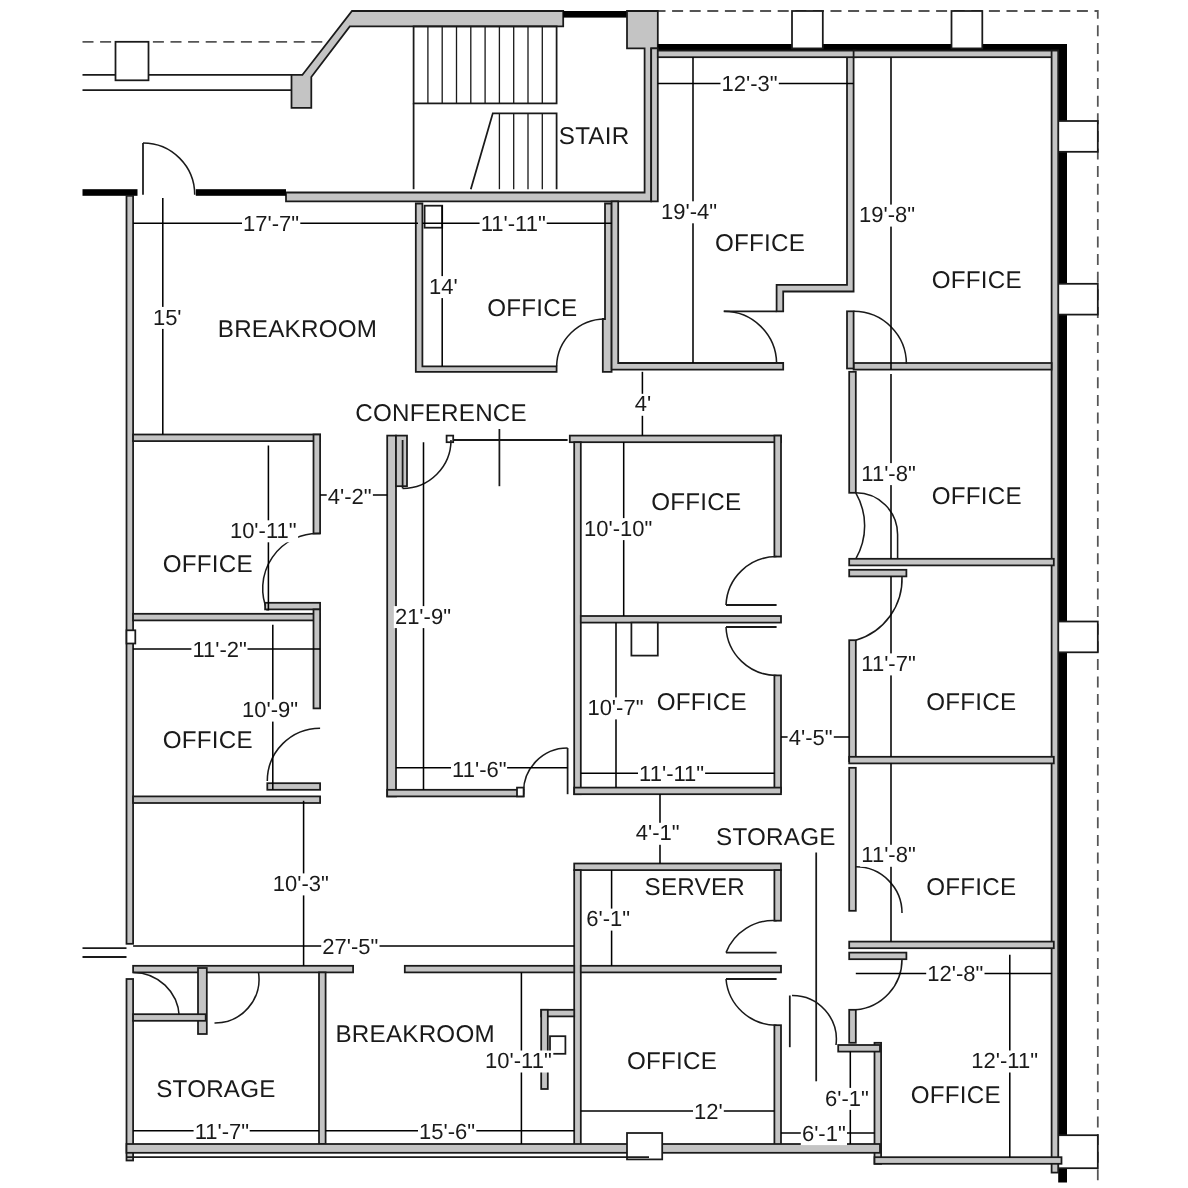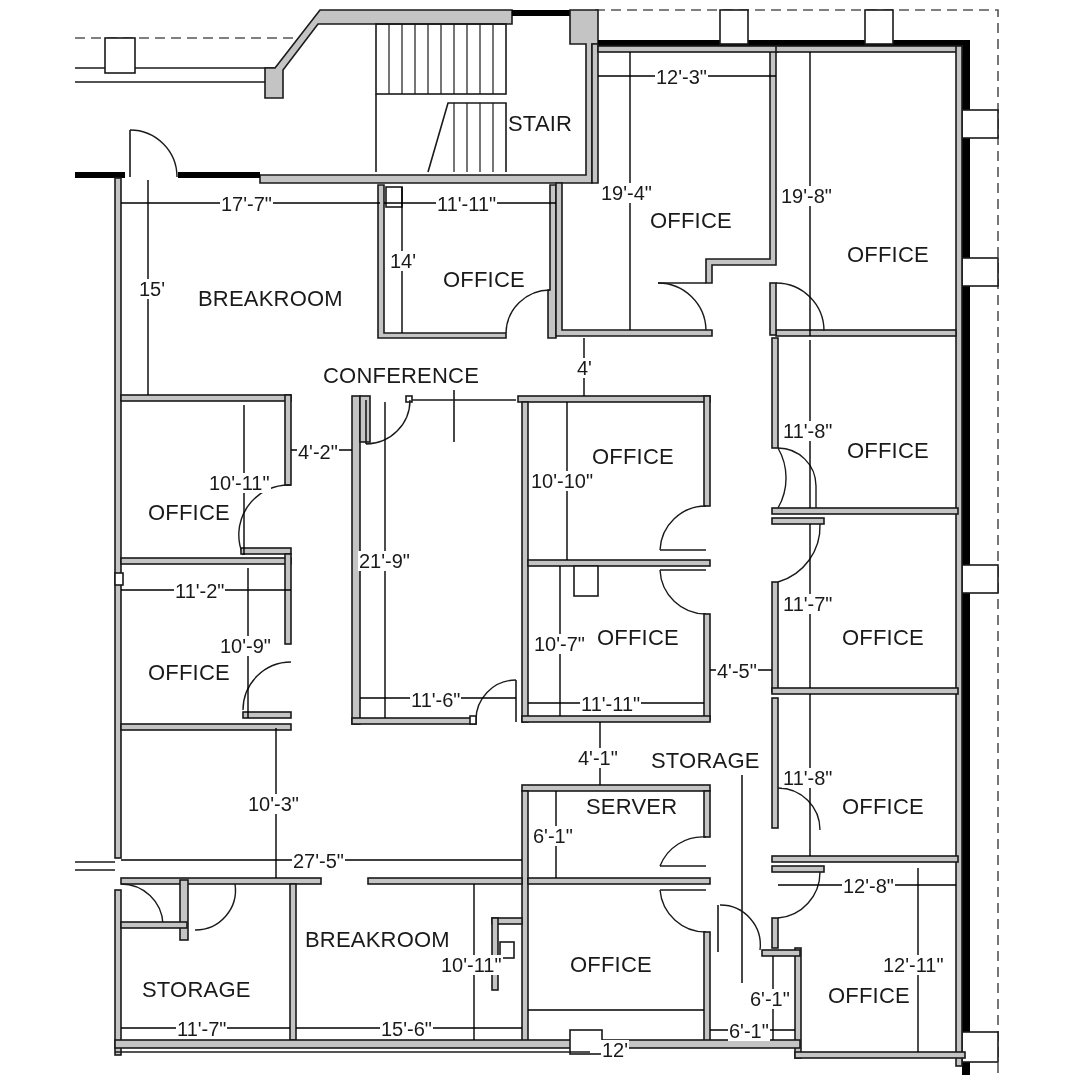--- a/index.html
+++ b/index.html
@@ -284,17 +284,17 @@
 <div class="dim" style="left:782px;top:421px;">11'-8"</div>
 <div class="dim" style="left:782px;top:594px;">11'-7"</div>
 <div class="dim" style="left:782px;top:768px;">11'-8"</div>
 <div class="dim" style="left:577px;top:748px;">4'-1"</div>
 <div class="dim" style="left:532px;top:826px;">6'-1"</div>
 <div class="dim" style="left:247px;top:794px;">10'-3"</div>
 <div class="dim" style="left:292px;top:851px;">27'-5"</div>
 <div class="dim" style="left:440px;top:955px;">10'-11"</div>
 <div class="dim" style="left:176px;top:1019px;">11'-7"</div>
 <div class="dim" style="left:380px;top:1019px;">15'-6"</div>
-<div class="dim" style="left:601px;top:1001px;margin-top:39px;">12'</div>
+<div class="dim" style="left:630px;top:1001px;">12'</div>
 <div class="dim" style="left:749px;top:989px;">6'-1"</div>
 <div class="dim" style="left:728px;top:1021px;">6'-1"</div>
 <div class="dim" style="left:842px;top:876px;">12'-8"</div>
 <div class="dim" style="left:882px;top:955px;">12'-11"</div>
 
 </body></html>

